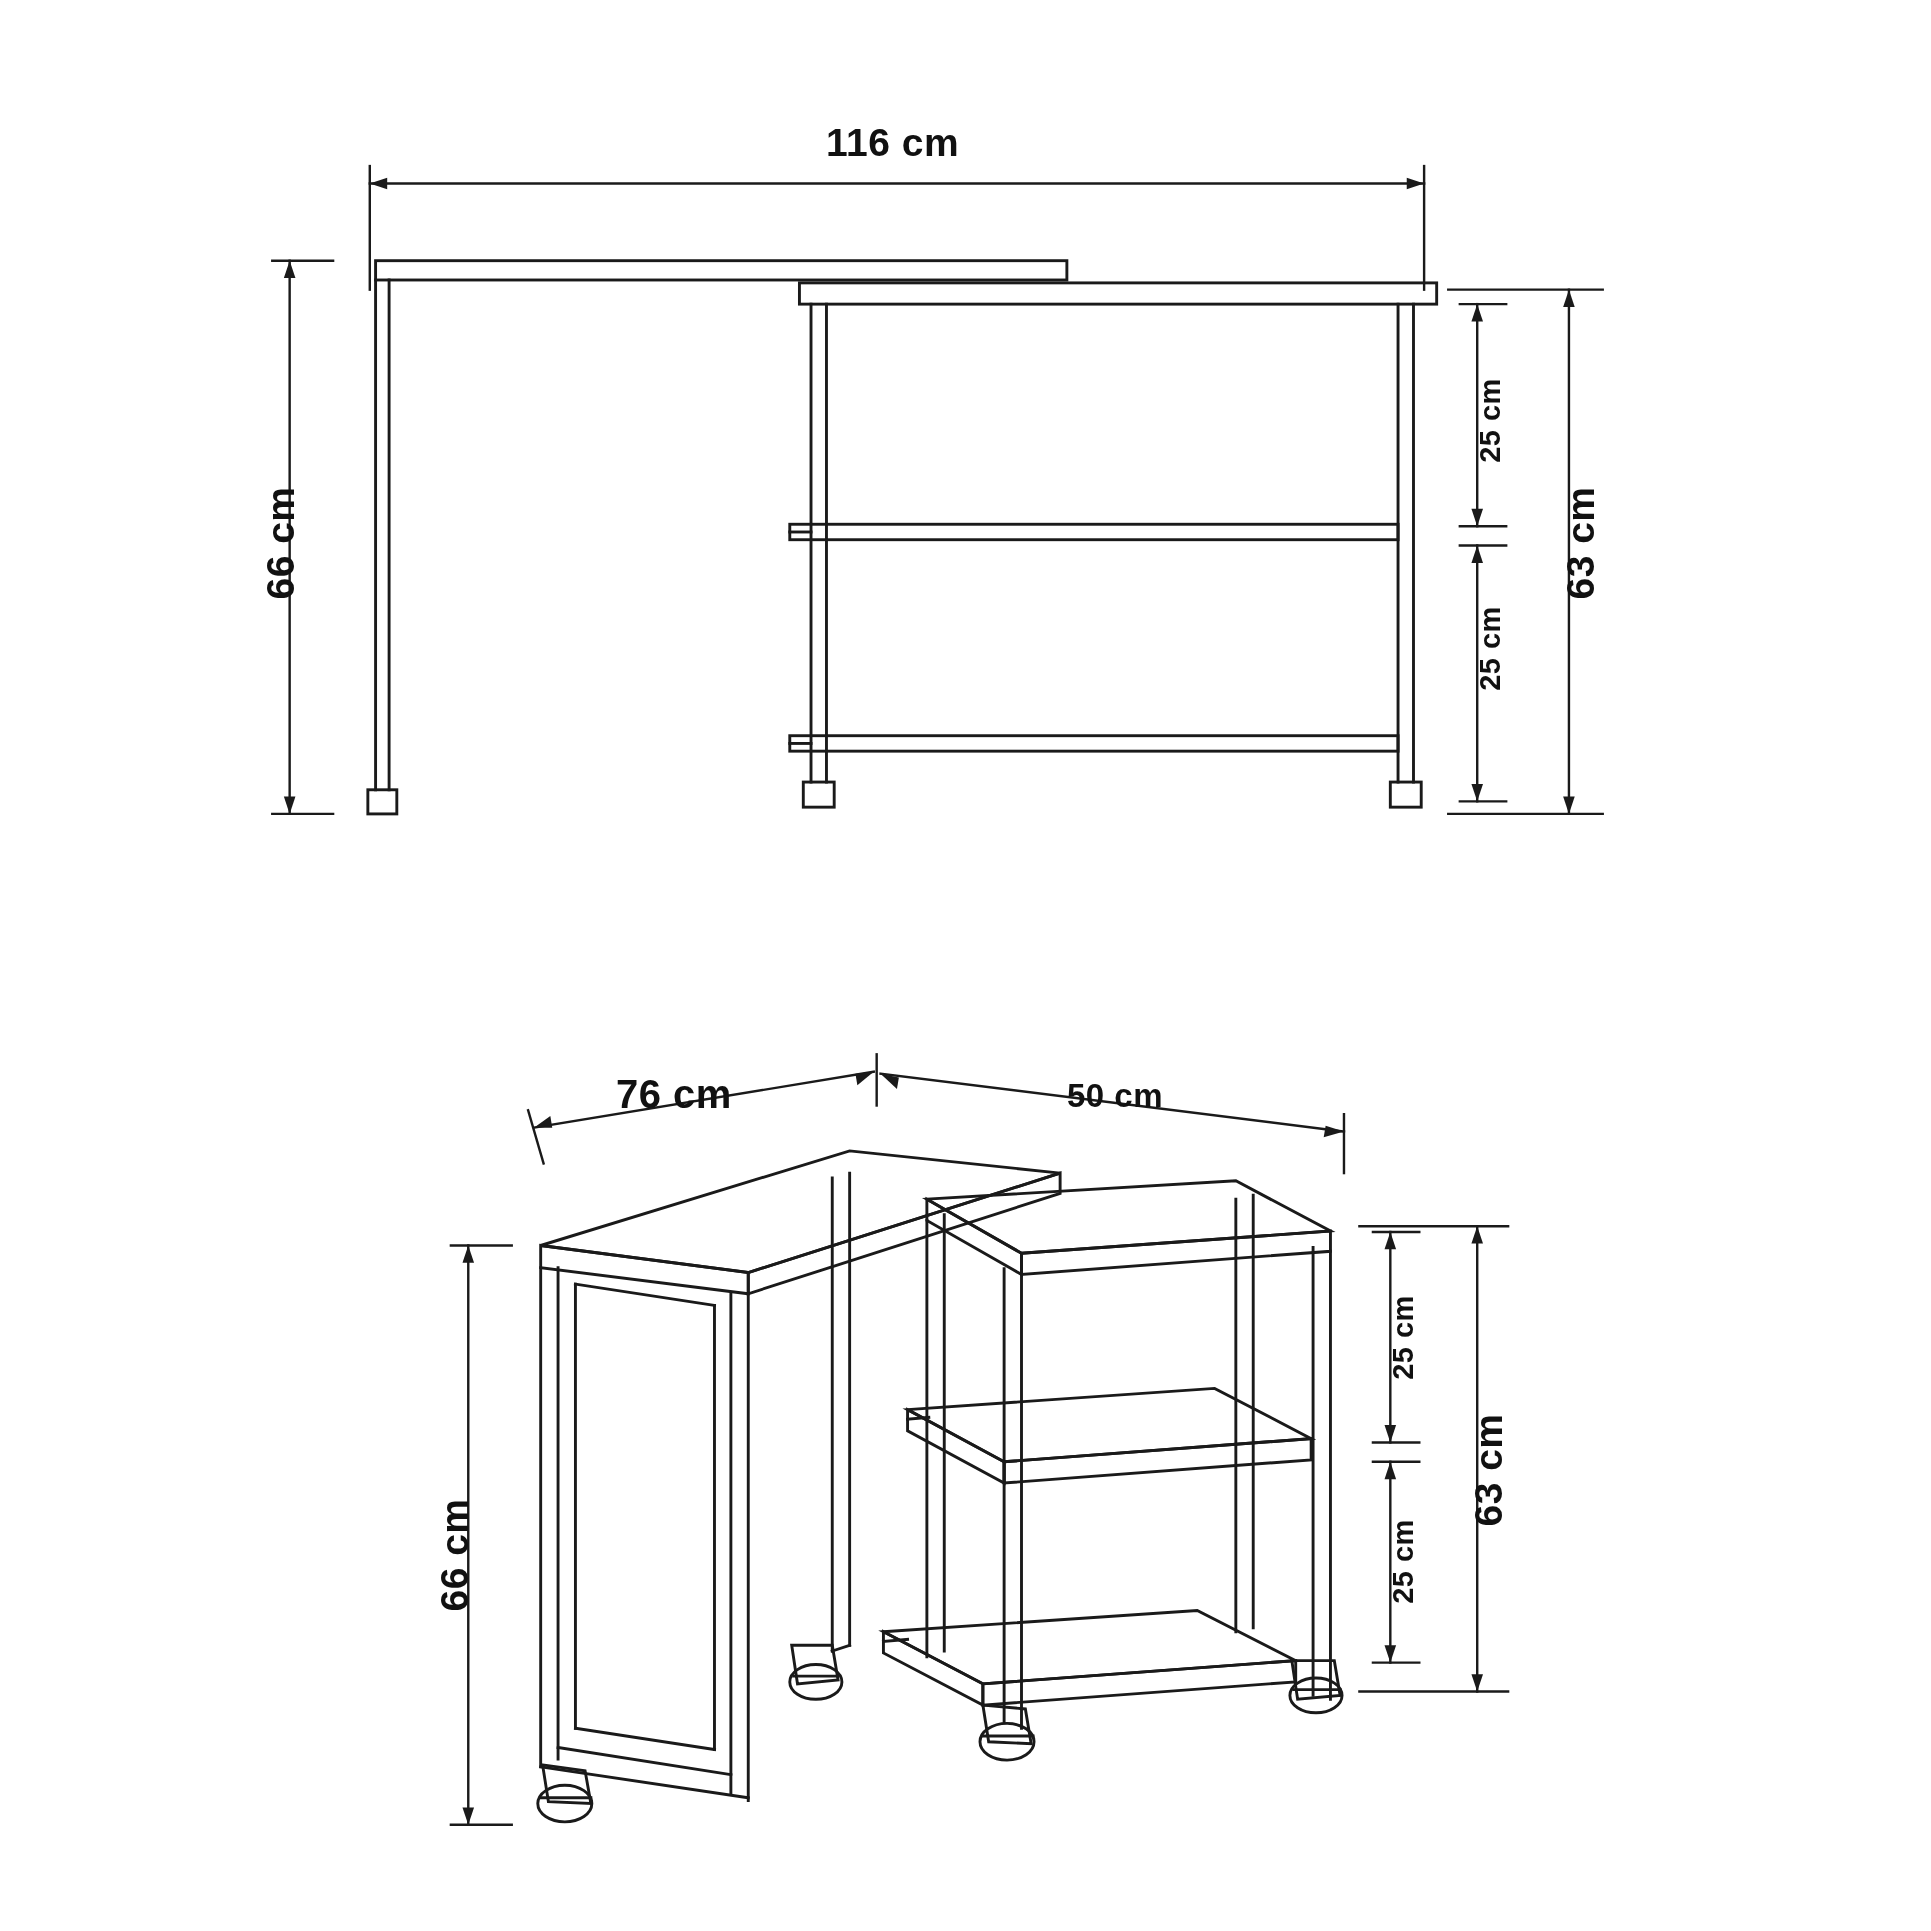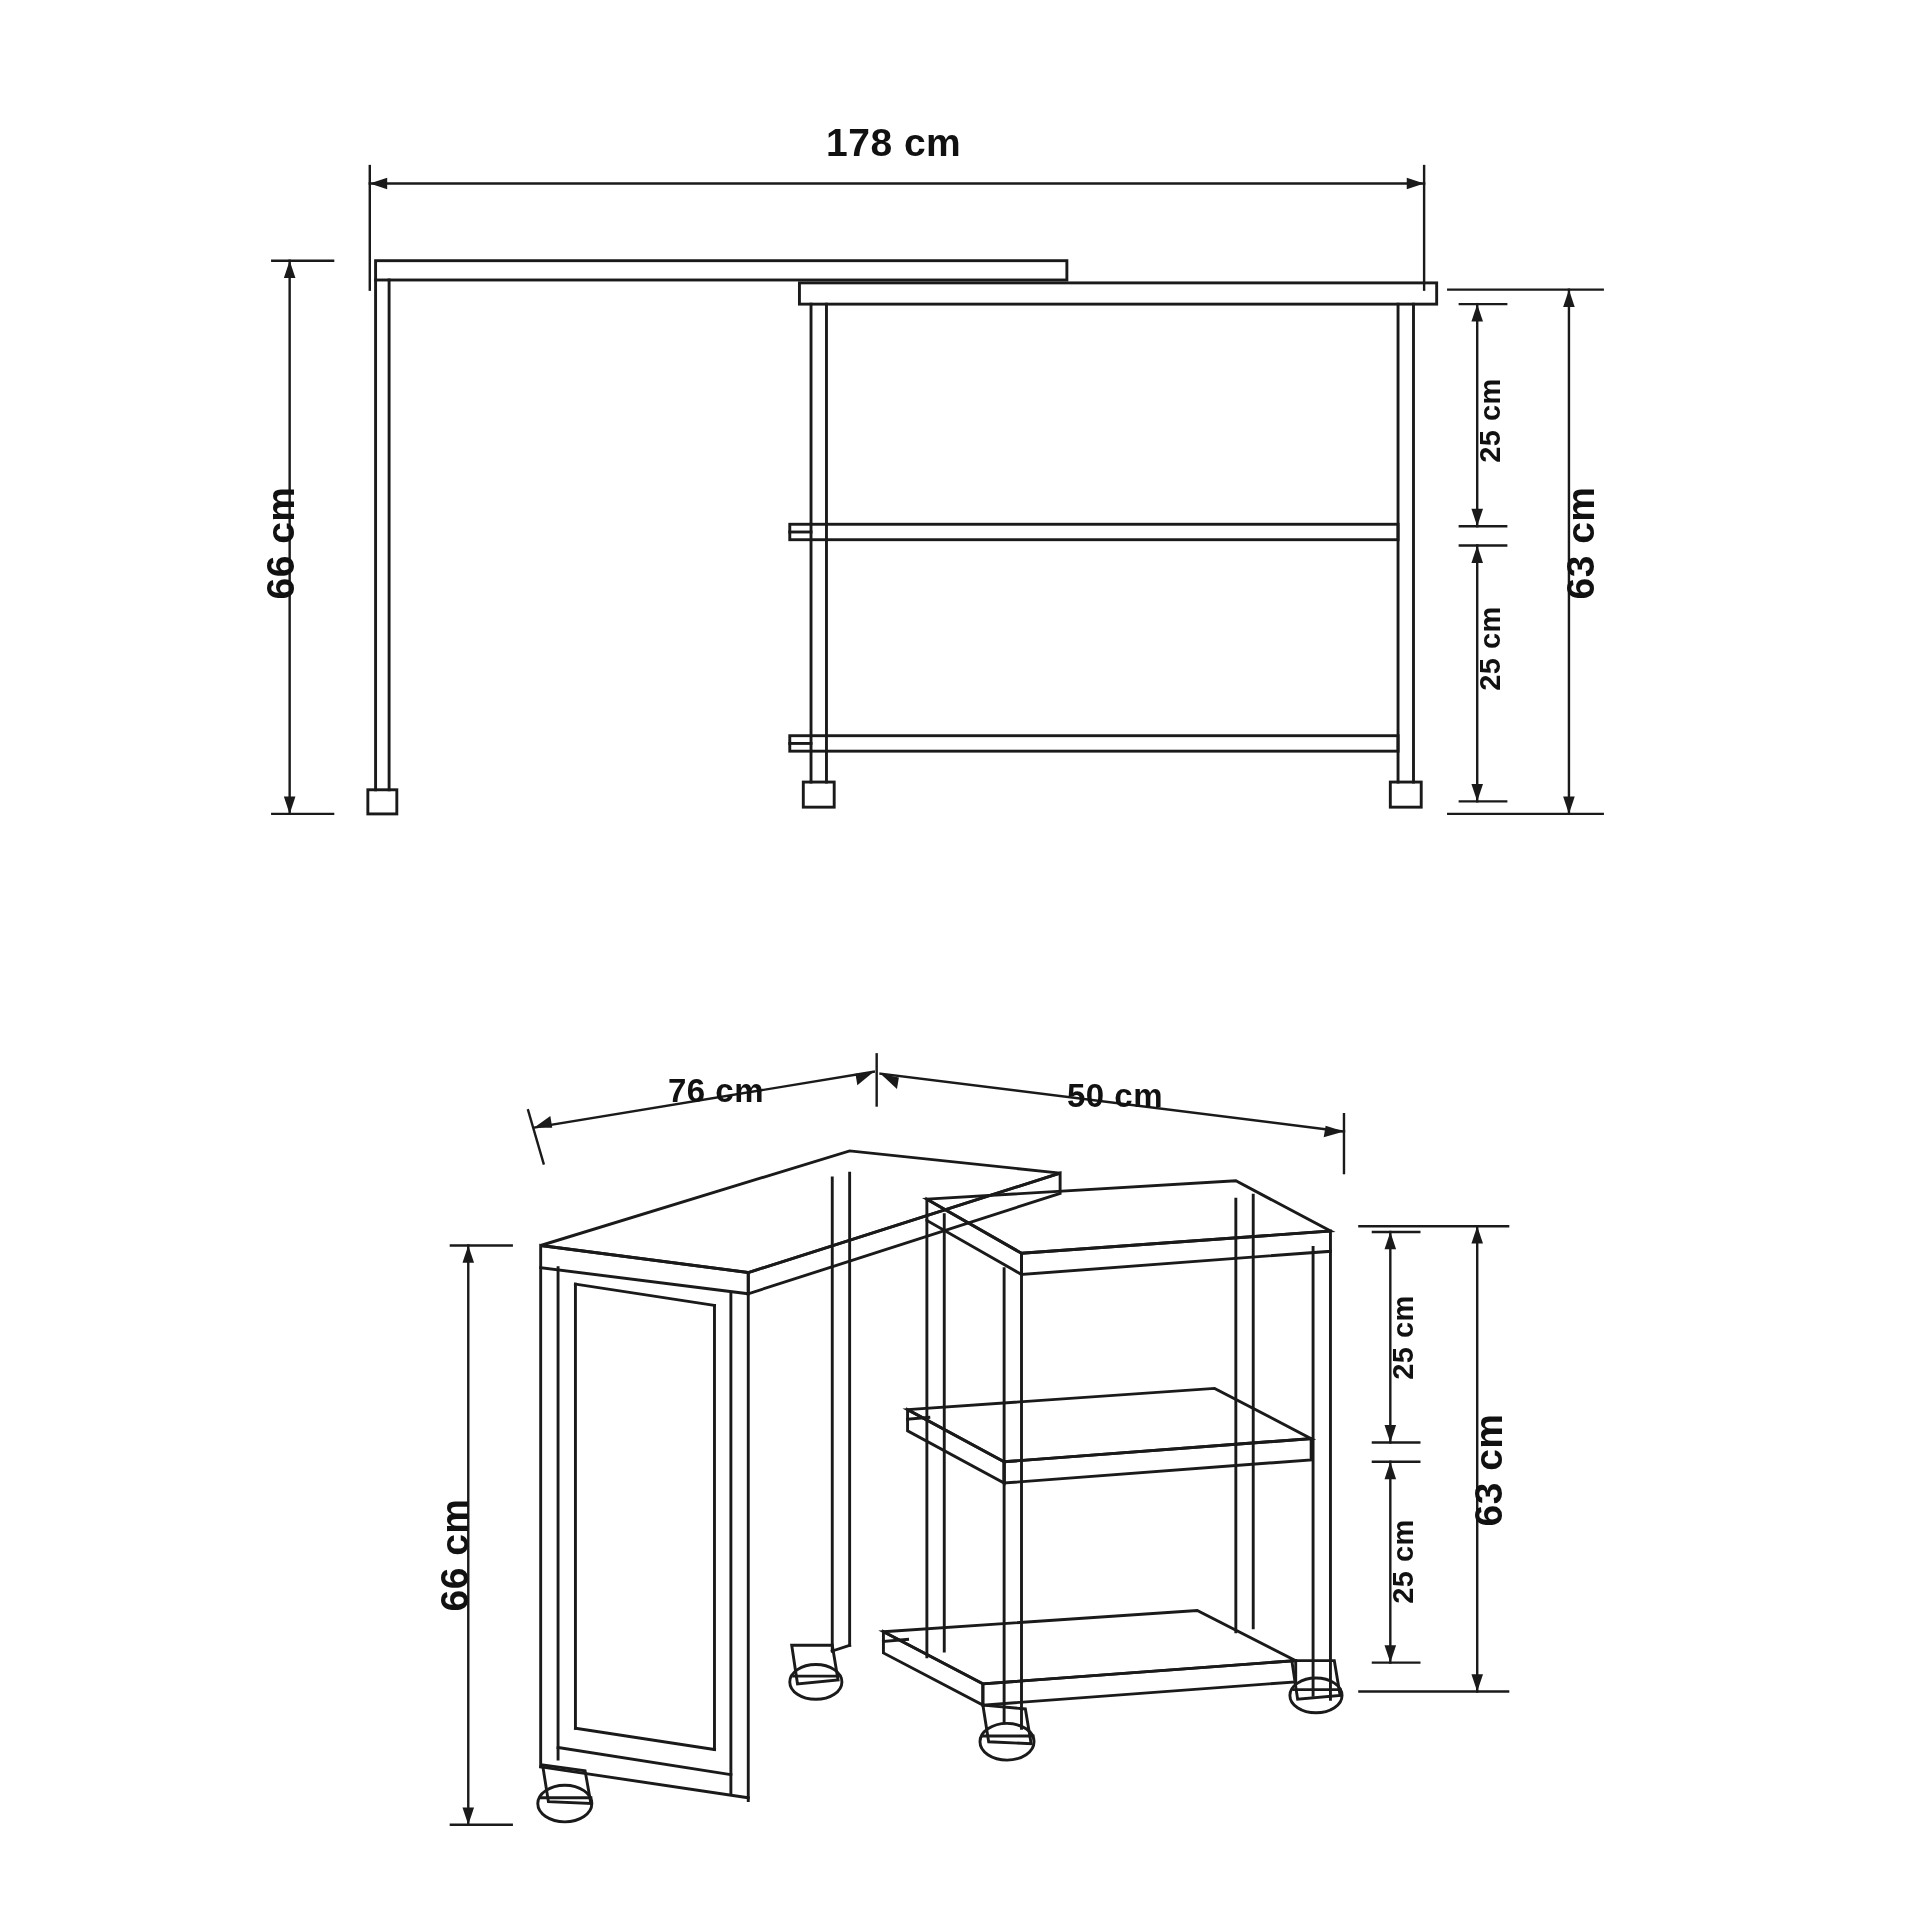--- a/index.html
+++ b/index.html
@@ -258,31 +258,31 @@
           <line x1="1530" y1="1270" x2="1530" y2="1752"></line>
           <path d="M1530 1270 L1524 1288 L1536 1288 Z" fill="#1a1a1a" stroke="none"></path>
           <path d="M1530 1752 L1524 1734 L1536 1734 Z" fill="#1a1a1a" stroke="none"></path>
           <line x1="1408" y1="1270" x2="1562" y2="1270"></line>
           <line x1="1408" y1="1752" x2="1562" y2="1752"></line>
         </g>
       </g>
     </g>
   </svg>
 
-  <div class="dimlabel" style="left:826px; top:121px; font-size:39px;">178 cm</div>
+  <div class="dimlabel" style="left:826px; top:121px; font-size:39px;">116 cm</div>
 
   <div class="dimlabel rot90" style="left:224px; top:521px; font-size:39px;">66 cm</div>
 
   <div class="dimlabel rot90" style="left:1448px; top:404px; font-size:29px;">25 cm</div>
 
   <div class="dimlabel rot90" style="left:1448px; top:632px; font-size:29px;">25 cm</div>
 
   <div class="dimlabel rot90" style="left:1524px; top:521px; font-size:39px;">63 cm</div>
 
-  <div class="dimlabel" style="left:668px; top:1072px; font-size:33px;">76 cm</div>
+  <div class="dimlabel" style="left:616px; top:1072px; font-size:40px;">76 cm</div>
 
   <div class="dimlabel" style="left:1067px; top:1077px; font-size:33px;">50 cm</div>
 
   <div class="dimlabel rot90" style="left:398px; top:1533px; font-size:39px;">66 cm</div>
 
   <div class="dimlabel rot90" style="left:1361px; top:1321px; font-size:29px;">25 cm</div>
 
   <div class="dimlabel rot90" style="left:1361px; top:1545px; font-size:29px;">25 cm</div>
 
   <div class="dimlabel rot90" style="left:1432px; top:1448px; font-size:39px;">63 cm</div>

